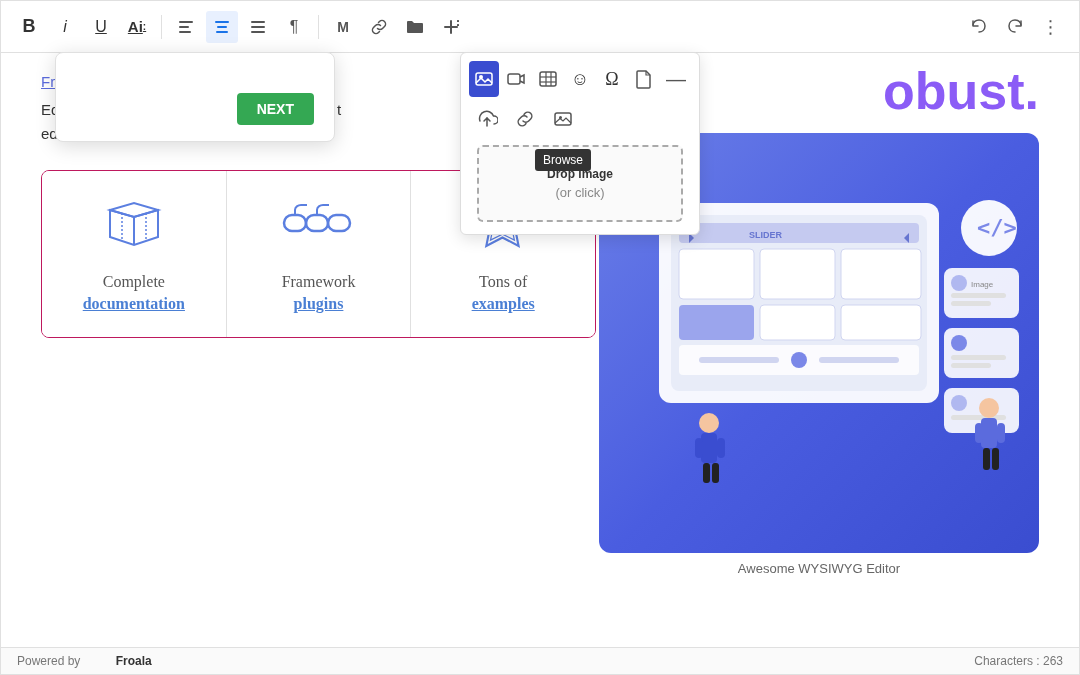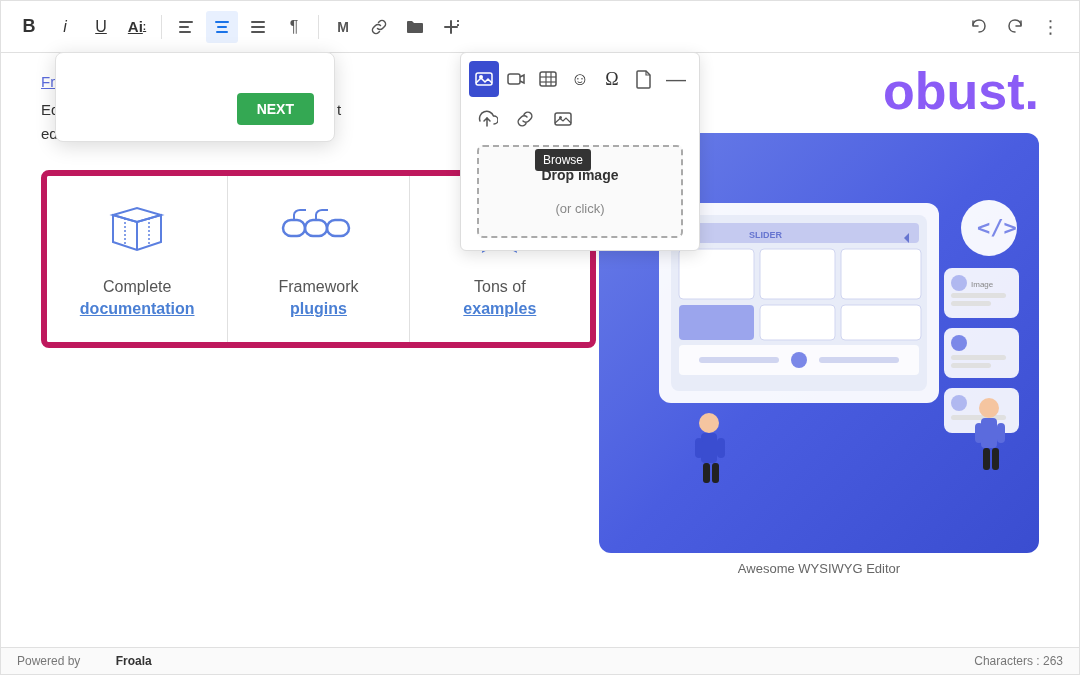--- a/index.html
+++ b/index.html
@@ -82,25 +82,26 @@
       font-size: 15px;
       line-height: 1.6;
       max-width: 480px;
       margin-bottom: 24px;
     }
 
     
     .features-row {
       display: flex;
       gap: 0;
-      border: 6px solid #be185d;
+      border: 1px solid #be185d;
       border-radius: 8px;
       overflow: hidden;
       max-width: 555px;
       margin-bottom: 28px;
+      font-family: Liberation Serif, serif;
     }
     .feature-card {
       flex: 1;
       padding: 24px 20px;
       text-align: center;
       border-right: 1px solid #e0e0e0;
       background: #fff;
     }
     .feature-card:last-child { border-right: none; }
     .feature-icon {
@@ -258,23 +259,23 @@
     .drop-zone {
       border: 2px dashed #aaa;
       border-radius: 6px;
       margin: 8px 8px 4px 8px;
       padding: 20px;
       text-align: center;
       background: #fafafa;
     }
     .drop-zone-title {
       font-weight: 700;
-      font-size: 14px;
+      font-size: 12px;
       color: #333;
-      margin-bottom: 18px;
+      margin-bottom: 4px;
     }
     .drop-zone-sub {
       font-size: 13px;
       color: #888;
     }
   </style>
 </head>
 <body>
 
 <div class="editor-wrapper">

